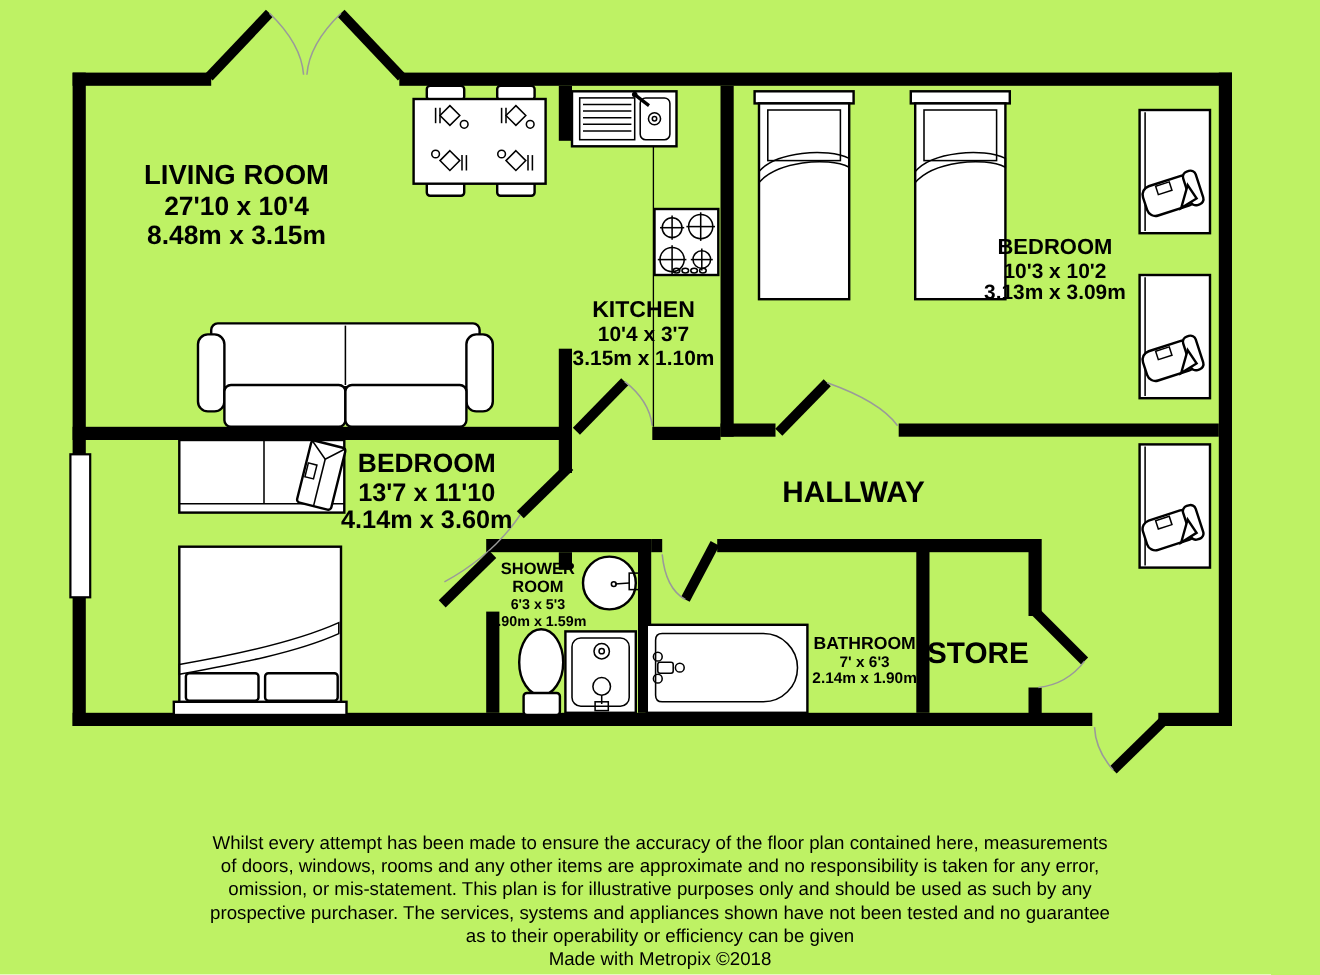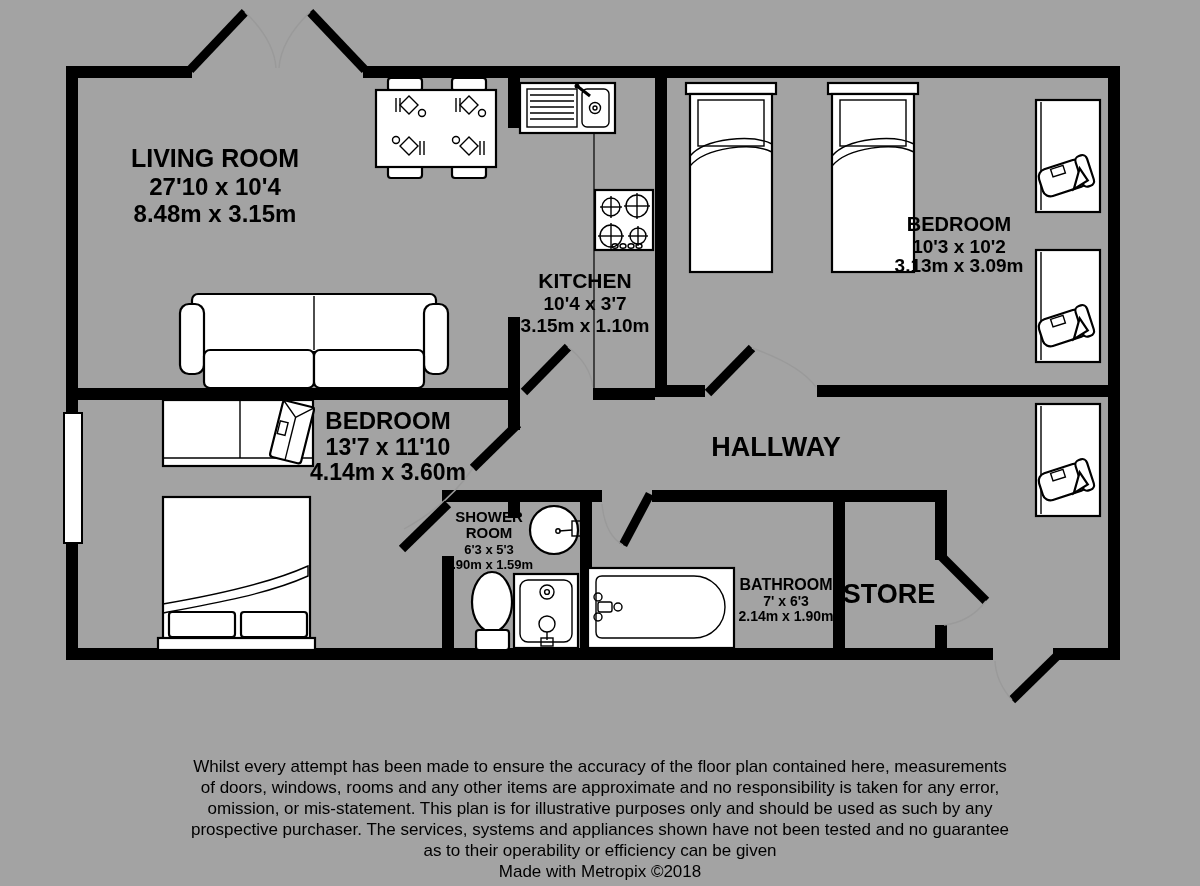--- a/index.html
+++ b/index.html
@@ -1,16 +1,16 @@
 <!DOCTYPE html>
 <html><head>
 <meta charset="utf-8">
 <style>
   html,body{margin:0;padding:0;background:#ffffff;}
-  .stage{position:relative;width:1200px;height:886px;background:#a3a3a3;overflow:hidden;
+  .stage{position:relative;width:1200px;height:886px;background:#bef264;overflow:hidden;
          font-family:"Liberation Sans", sans-serif;}
   svg{display:block;}
   .wall{fill:#000;}
   .leaf{stroke:#000;stroke-width:9;fill:none;}
   .arc{stroke:#9a9a9a;stroke-width:1.4;fill:none;}
   .furn{stroke:#000;stroke-width:2.2;fill:#fff;}
   .furn-thin{stroke:#000;stroke-width:1.4;fill:none;}
   .room-name{font-weight:bold;fill:#000;text-anchor:middle;}
   .room-dim{font-weight:bold;fill:#000;text-anchor:middle;}
   .footer-line{fill:#000;text-anchor:middle;font-size:17px;}

